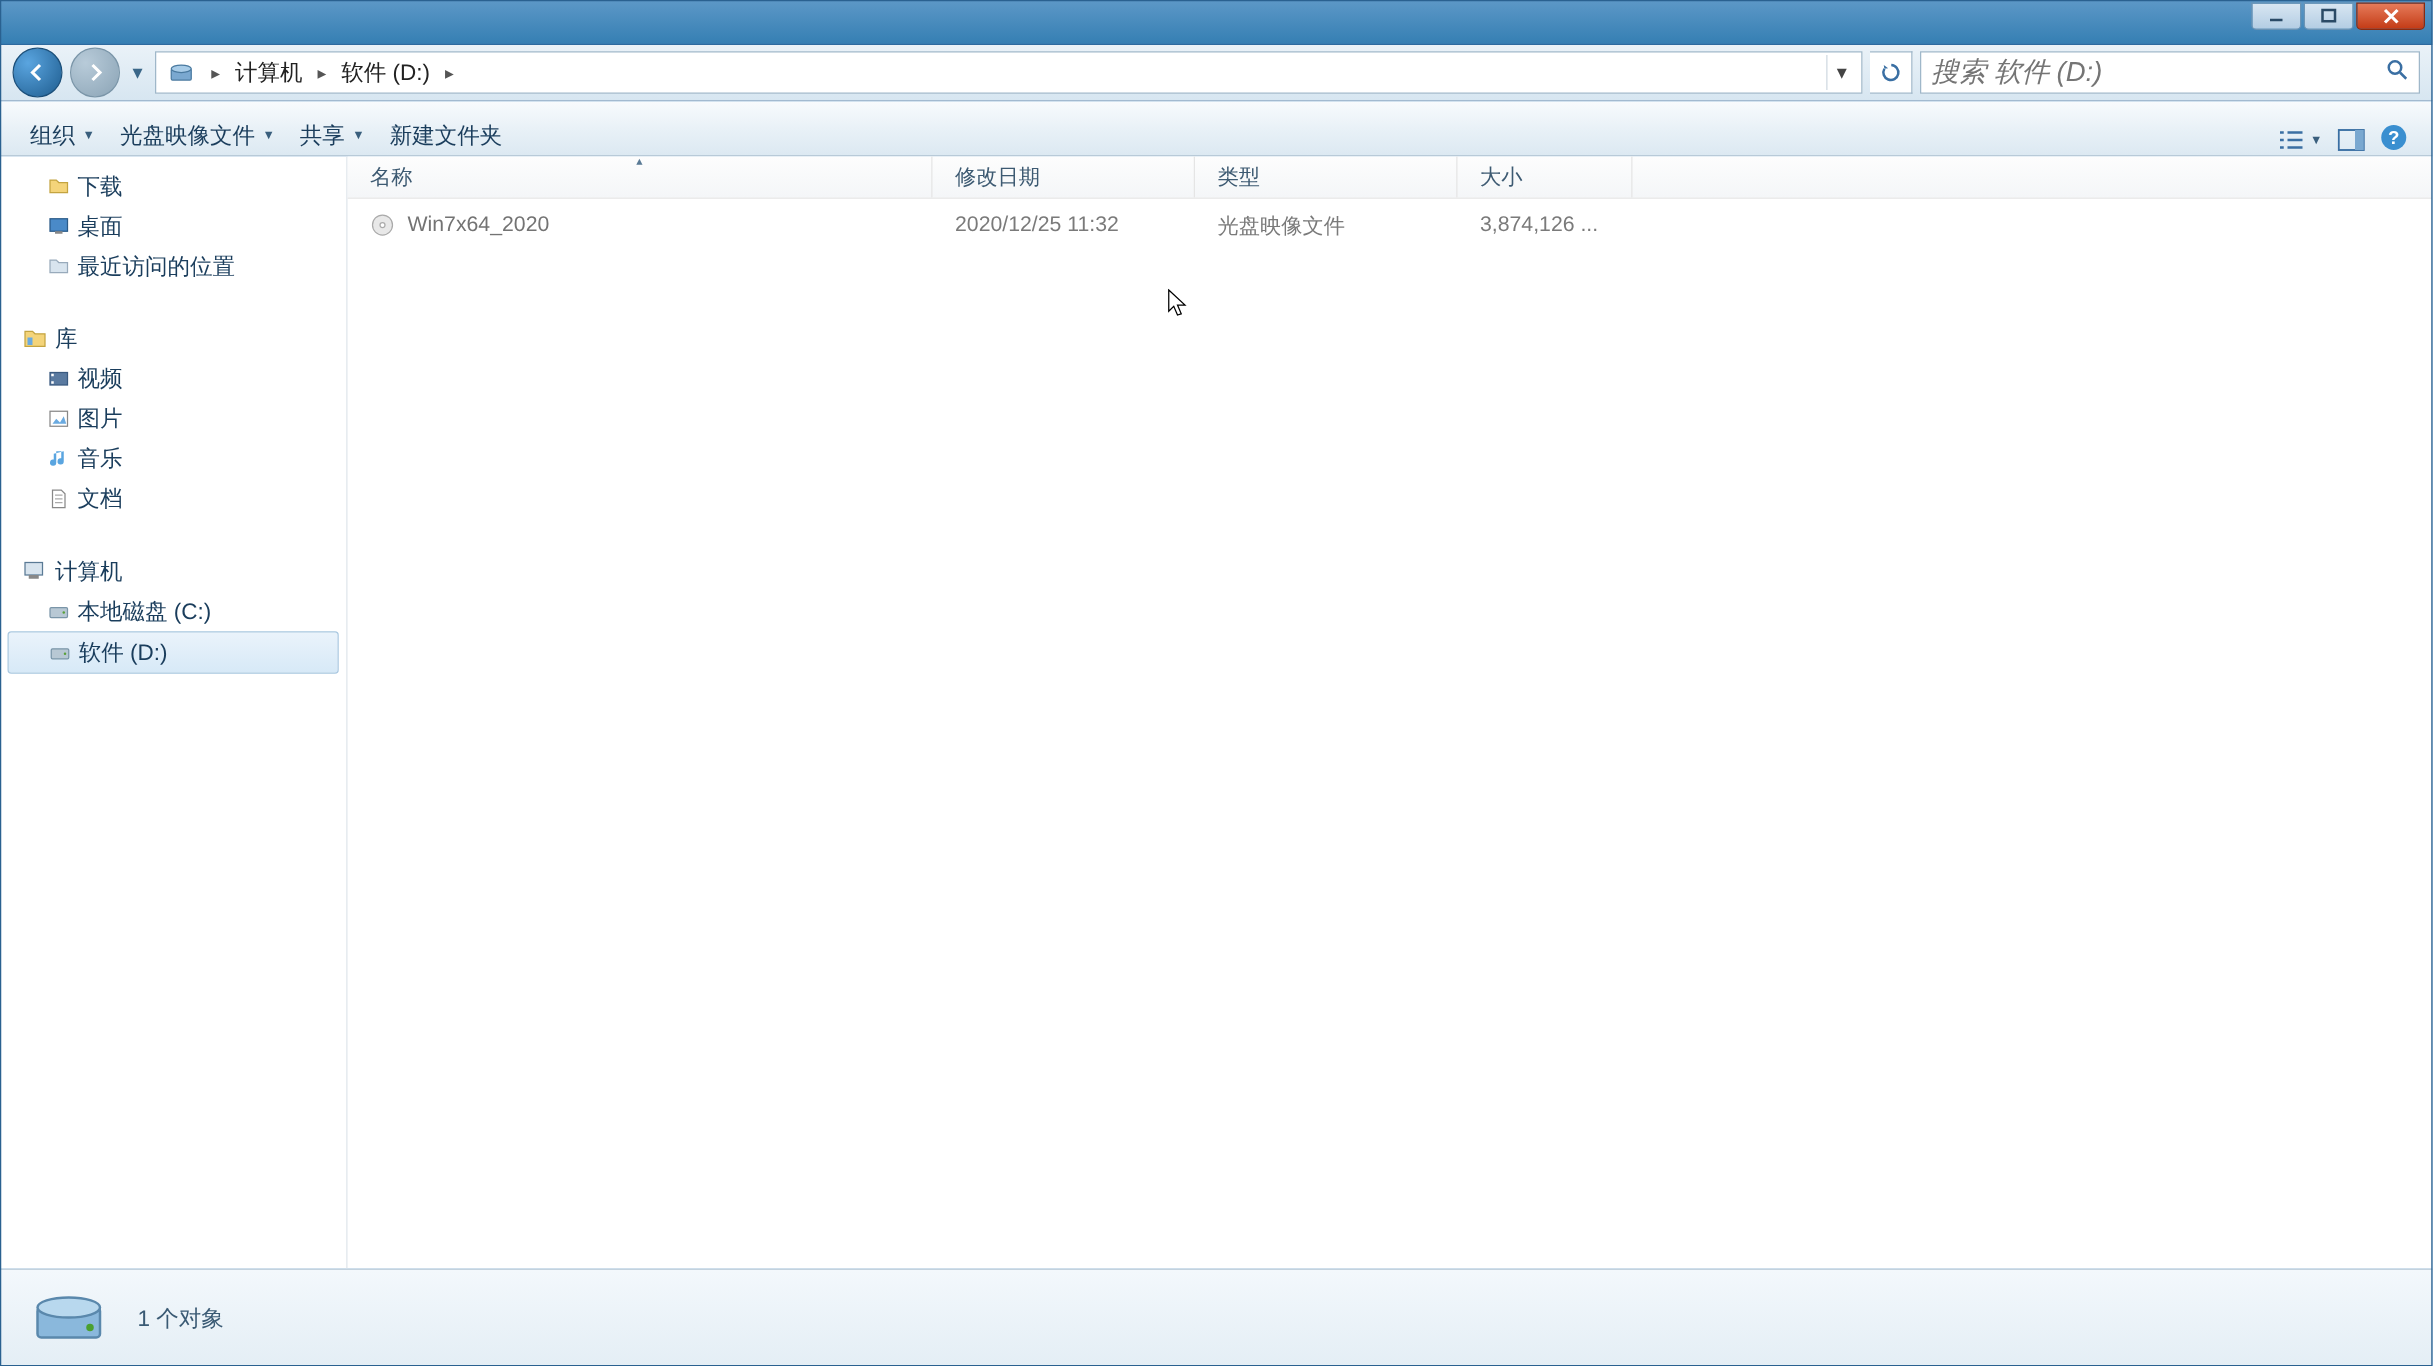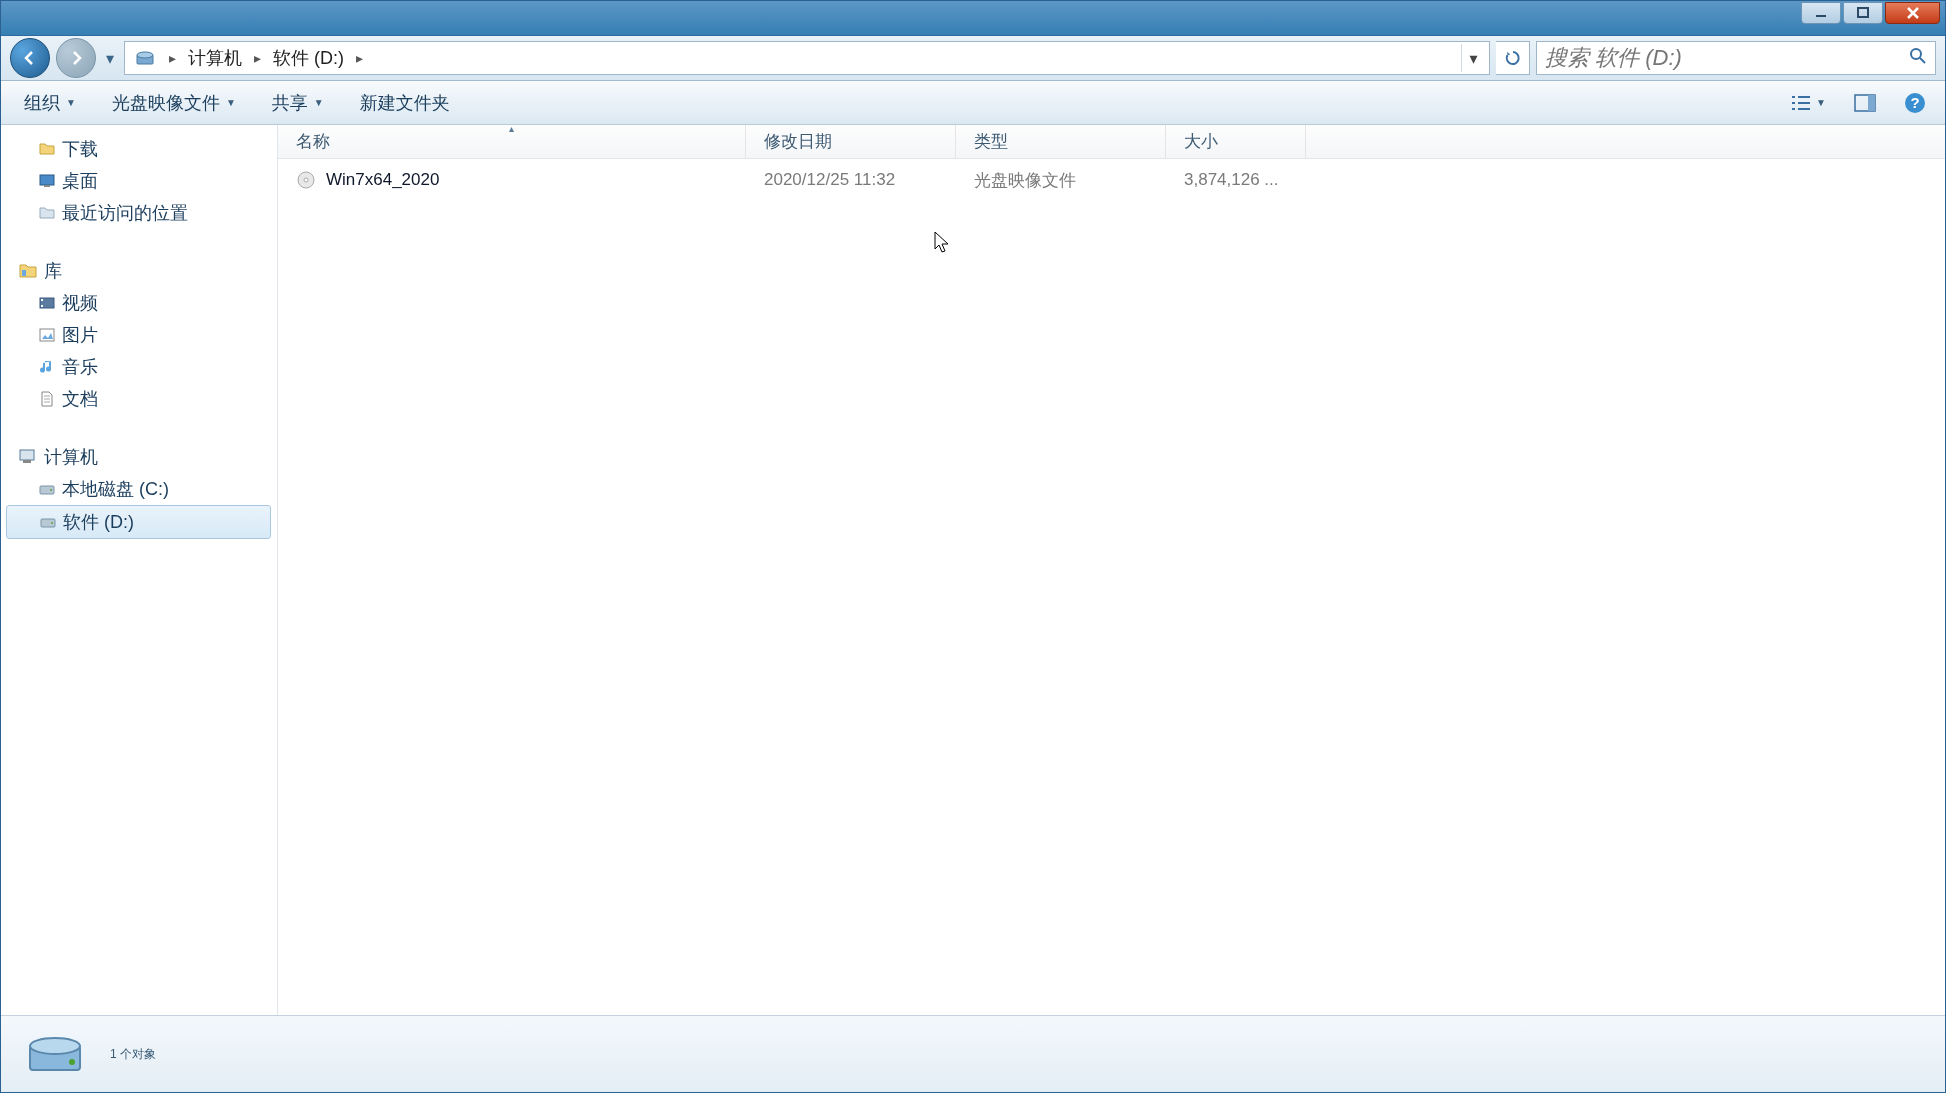--- a/index.html
+++ b/index.html
@@ -63,21 +63,21 @@
       width: 400px; height:34px; background:white; border:1px solid #9fb7c9;
       display:flex;align-items:center;padding:0 8px;
     }
     .searchbox input { flex:1;border:none;outline:none;font-size:22px;color:#666;font-style:italic;background:transparent; }
     .searchbox .s-icon { color:#3a6fa3; }
 
     .toolbar {
       height: 44px;
       background: linear-gradient(to bottom, #f8fbfd 0%, #e9f1f7 50%, #dce9f2 100%);
       border-bottom: 1px solid #b8cad8;
-      display:flex;align-items:center;padding:0 14px;gap:16px;
+      display:flex;align-items:flex-end;padding:0 14px;gap:0;
     }
     .tb-btn {
       padding:4px 10px; font-size:18px; color:#1a3d5c;
       display:flex;align-items:center;gap:6px;cursor:pointer;
       border-radius:3px;
     }
     .dd-arrow { font-size:10px;color:#3a5f7d; }
     .tb-spacer { flex:1; }
     .tb-iconbtn { padding:3px 6px; display:flex;align-items:center;cursor:pointer;border-radius:3px;gap:4px; }
 
@@ -97,33 +97,33 @@
     .columns {
       height:34px;border-bottom:1px solid #e5e5e5;
       display:flex;align-items:center;
       background:linear-gradient(to bottom,#fdfdfd,#f4f6f8);
     }
     .col { padding:0 18px;font-size:17px;color:#3d5a72;border-right:1px solid #e5e5e5;height:100%;display:flex;align-items:center;position:relative;cursor:pointer; }
     .col .sort-ind { position:absolute;top:-2px;left:50%;transform:translateX(-50%);font-size:10px;color:#5a7a95; }
     .filelist { flex:1; padding:6px 0; position:relative; }
     .filerow { display:flex;align-items:center;height:30px;cursor:pointer;padding:0 0 0 18px; }
     .filerow .ficon { width:20px;height:20px;margin-right:10px; }
-    .fcell { font-size:17px;color:#0f172a; }
+    .fcell { font-size:17px;color:#737373; }
     .fcell.dim { color:#7a7a7a; }
 
     .cursor { position:absolute; left:656px; top:72px; width:18px;height:24px; pointer-events:none; }
 
     .statusbar {
       height: 78px;
       background: linear-gradient(to bottom, #f3f8fc, #e4eef5);
       border-top:1px solid #c3d2de;
       display:flex;align-items:center;padding:0 24px;gap:24px;
     }
     .st-icon { width:62px;height:62px; }
-    .st-text { font-size:12px;color:#3a5a74; }
+    .st-text { font-size:18px;color:#3a5a74; }
 
     .outer-border { position:absolute;inset:0;border:1px solid #2a6190;pointer-events:none; }
   </style>
 </head>
 <body>
 
 <div class="titlebar">
   <div class="window-buttons">
     <div class="win-btn">
         <svg viewBox="0 0 14 14">

